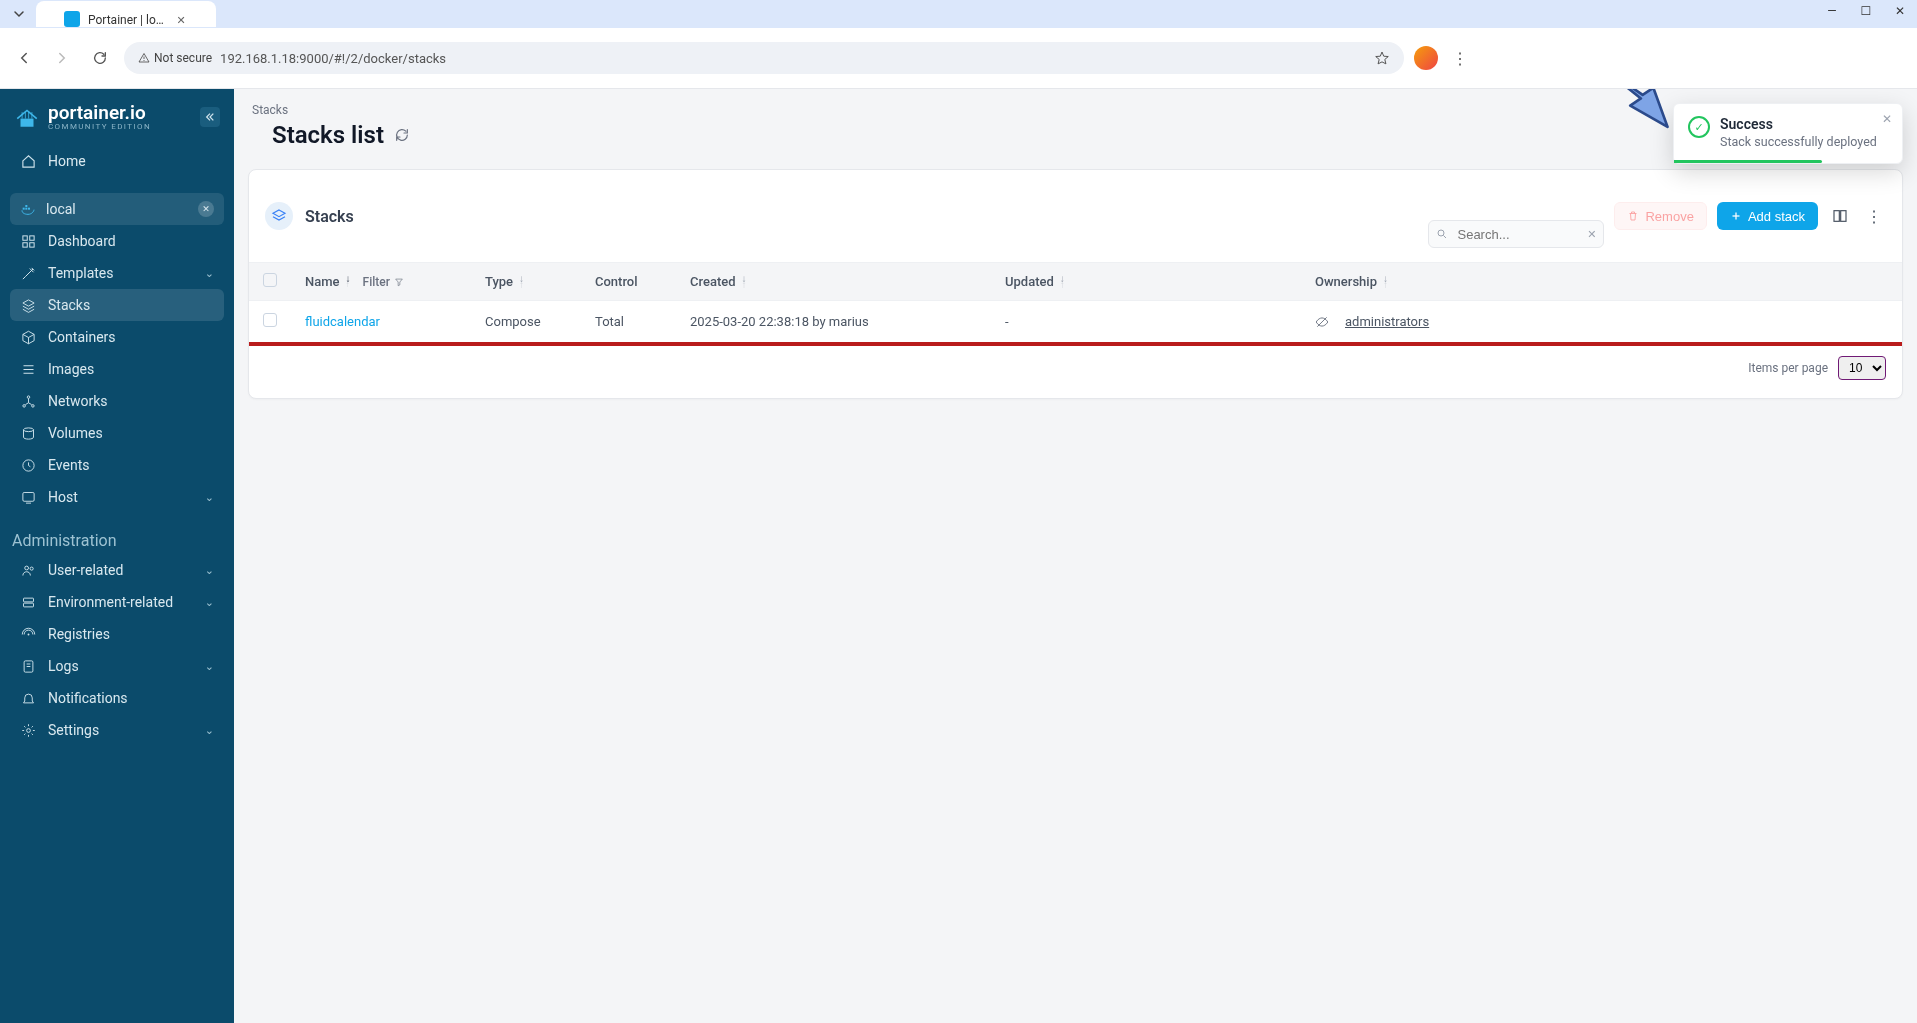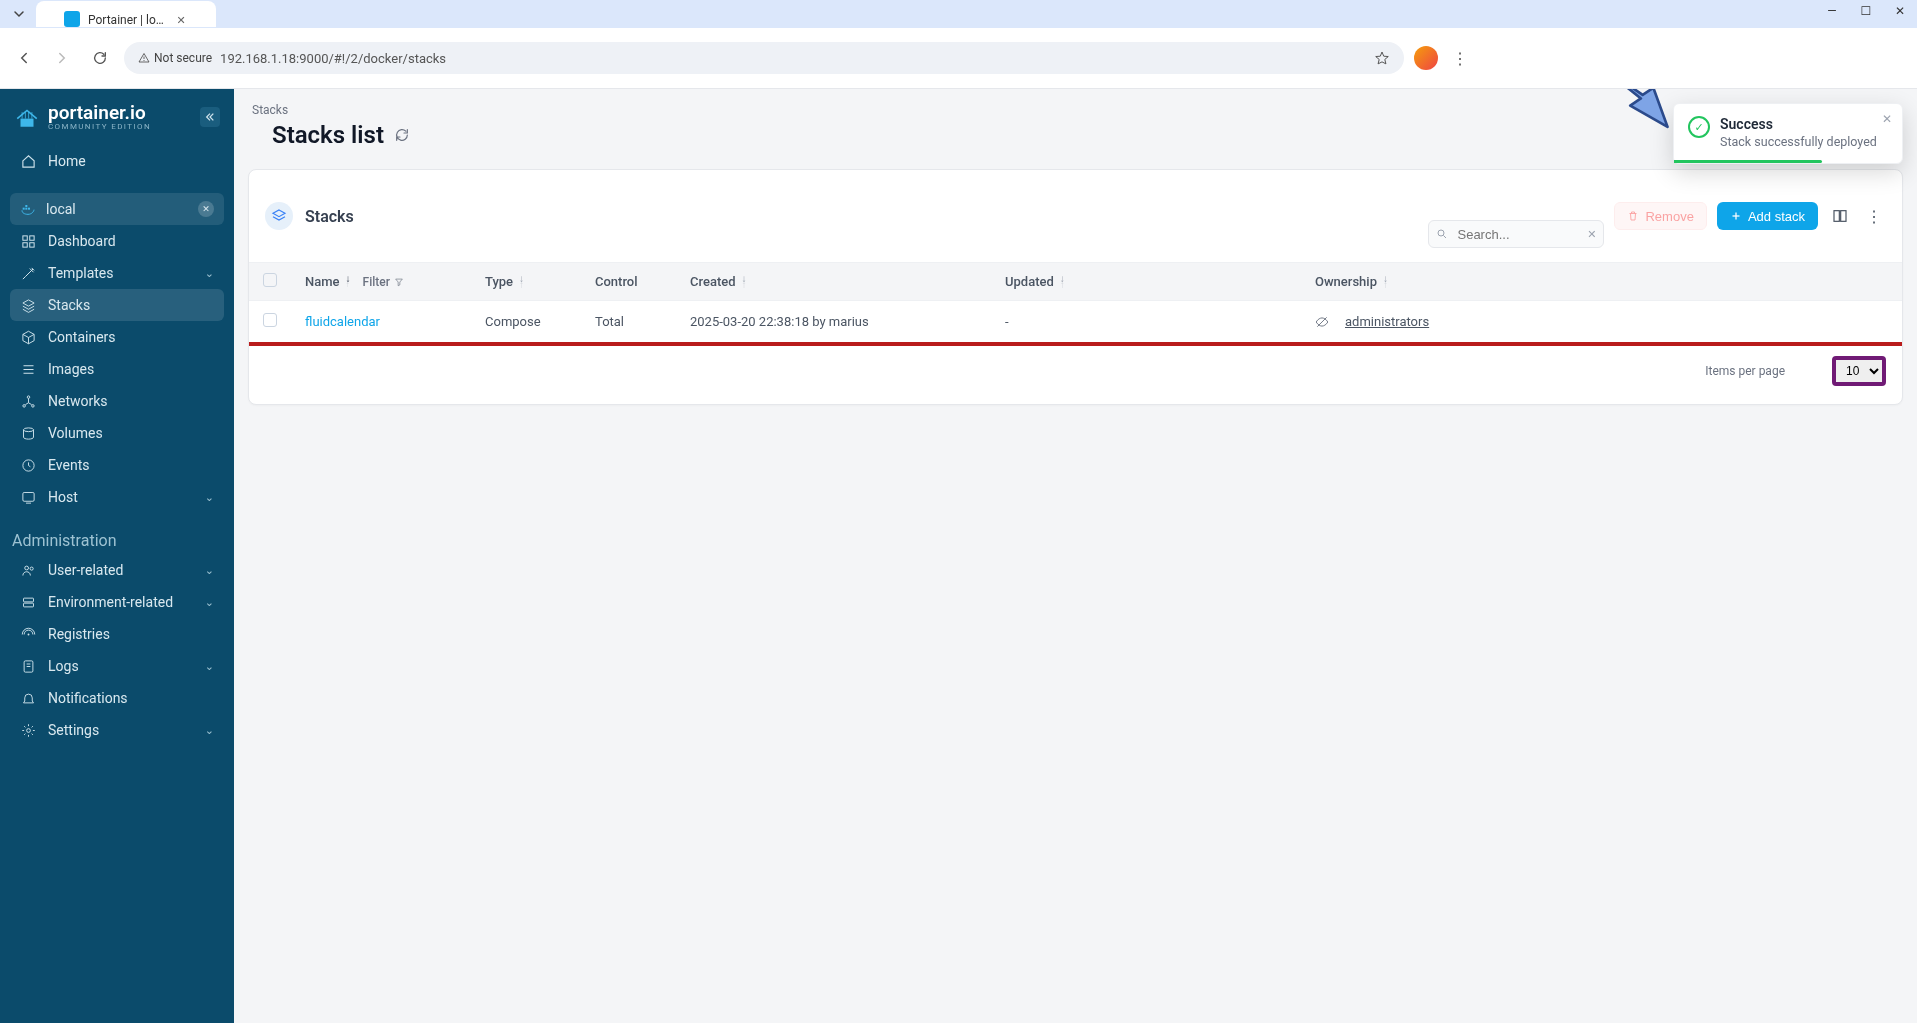--- a/index.html
+++ b/index.html
@@ -76,21 +76,21 @@
 table.data tbody td { padding: 12px 14px; font-size: 13px; color: #4b5563; border-bottom: 4px solid #b91c1c; }
 .th-inner { display: flex; align-items: center; gap: 6px; }
 .sort-icn { font-size: 10px; color: #9ca3af; display: inline-flex; flex-direction: column; line-height: 6px; }
 .sort-icn .active { color: #374151; }
 .filter-chip { font-size: 12px; color: #6b7280; display: inline-flex; align-items: center; gap: 4px; margin-left: 6px; }
 .checkbox { width: 14px; height: 14px; border: 1.5px solid #cbd5e1; border-radius: 3px; display: inline-block; cursor: pointer; }
 .row-link { color: #0ea5e9; cursor: pointer; }
 .own-cell { display: flex; align-items: center; gap: 16px; text-decoration: underline; }
 
 .pager { display: flex; justify-content: flex-end; align-items: center; gap: 10px; padding: 10px 16px; font-size: 12px; color: #6b7280; }
-.pager select { border: 4px solid #701a75; border-radius: 4px; padding: 3px 6px; font-size: 12px; margin-left: 37px; }
+.pager select { border: 1px solid #701a75; border-radius: 4px; padding: 3px 6px; font-size: 12px; }
 
 
 .toast { position: absolute; top: 14px; right: 14px; width: 230px; background: #fff; border-radius: 6px; box-shadow: 0 8px 24px rgba(0,0,0,0.16); padding: 12px 14px 14px 14px; border: 1px solid #eef0f3; }
 .toast-row { display: flex; align-items: flex-start; gap: 10px; }
 .toast-icon { width: 22px; height: 22px; border: 2px solid #22c55e; border-radius: 50%; display: flex; align-items: center; justify-content: center; color: #22c55e; font-size: 11px; flex-shrink: 0; }
 .toast-title { font-weight: 600; color: #1f2937; font-size: 14px; }
 .toast-msg { font-size: 12.5px; color: #6b7280; margin-top: 2px; }
 .toast-close { position: absolute; top: 8px; right: 10px; font-size: 12px; color: #9ca3af; cursor: pointer; }
 .toast-progress { position: absolute; left: 0; bottom: 0; height: 3px; width: 65%; background: #22c55e; border-radius: 0 2px 2px 0; }
 

